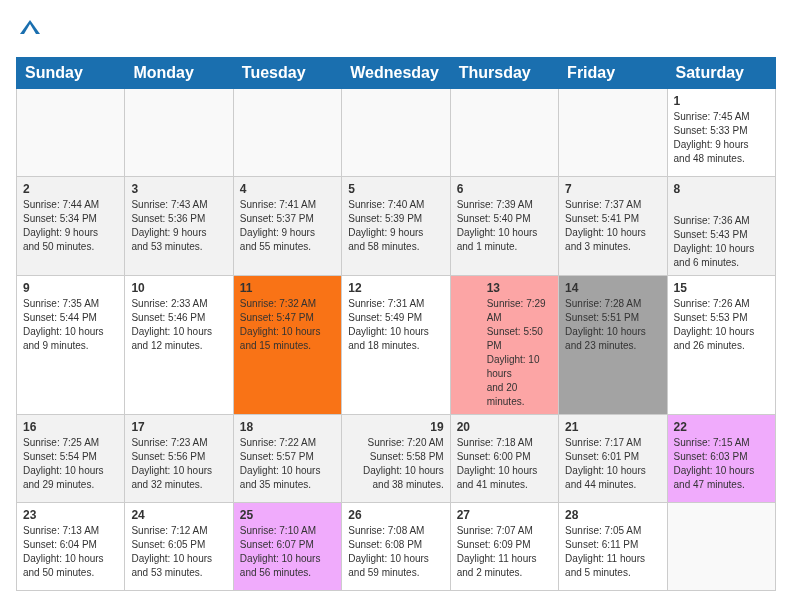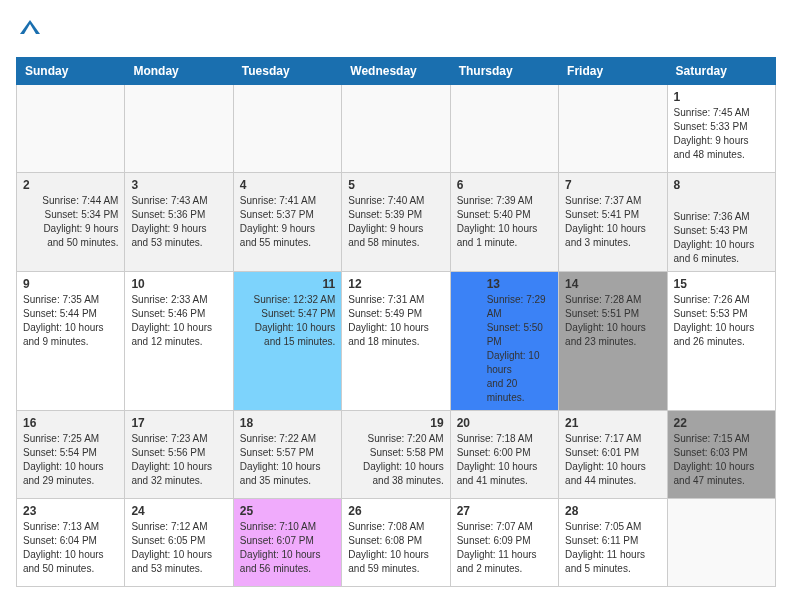--- a/index.html
+++ b/index.html
@@ -48,21 +48,21 @@
       color: #555;
     }
     .calendar {
       width: 100%;
       border-collapse: collapse;
       border: 1px solid #ccc;
     }
     .calendar th {
       background-color: #1a6faf;
       color: #fff;
-      font-size: 12px;
+      font-size: 16px;
       font-weight: bold;
       padding: 6px 8px;
       text-align: left;
       border: 1px solid #1a6faf;
     }
     .calendar td {
       width: calc(100% / 7);
       vertical-align: top;
       padding: 5px 6px;
       border: 1px solid #ccc;
@@ -138,21 +138,21 @@
           <span class="day-number">1</span>
           <div class="day-info" style="white-space: pre-line;">Sunrise: 7:45 AM
 Sunset: 5:33 PM
 Daylight: 9 hours
 and 48 minutes.</div>
         </td>
       </tr>
       <tr>
         <td style="background: rgb(242, 242, 242);">
           <span class="day-number">2</span>
-          <div class="day-info" style="white-space: pre-line; text-align: right;">Sunrise: 7:44 AM
+          <div class="day-info" style="white-space: pre-line;">Sunrise: 7:44 AM
 Sunset: 5:34 PM
 Daylight: 9 hours
 and 50 minutes.</div>
         </td>
         <td style="background: rgb(242, 242, 242);">
           <span class="day-number">3</span>
           <div class="day-info" style="white-space: pre-line;">Sunrise: 7:43 AM
 Sunset: 5:36 PM
 Daylight: 9 hours
 and 53 minutes.</div>
@@ -201,35 +201,35 @@
 Daylight: 10 hours
 and 9 minutes.</div>
         </td>
         <td style="background: rgb(255, 255, 255);">
           <span class="day-number">10</span>
           <div class="day-info" style="white-space: pre-line;">Sunrise: 2:33 AM
 Sunset: 5:46 PM
 Daylight: 10 hours
 and 12 minutes.</div>
         </td>
-        <td style="background: #7dd3fc; text-align: right;">
+        <td style="background: #f97316;">
           <span class="day-number">11</span>
-          <div class="day-info" style="white-space: pre-line;">Sunrise: 12:32 AM
+          <div class="day-info" style="white-space: pre-line;">Sunrise: 7:32 AM
 Sunset: 5:47 PM
 Daylight: 10 hours
 and 15 minutes.</div>
         </td>
         <td style="background: rgb(255, 255, 255);">
           <span class="day-number">12</span>
           <div class="day-info" style="white-space: pre-line;">Sunrise: 7:31 AM
 Sunset: 5:49 PM
 Daylight: 10 hours
 and 18 minutes.</div>
         </td>
-        <td style="background: #3b82f6; padding-left: 36px;">
+        <td style="background: #fca5a5; padding-left: 36px;">
           <span class="day-number">13</span>
           <div class="day-info" style="white-space: pre-line;">Sunrise: 7:29 AM
 Sunset: 5:50 PM
 Daylight: 10 hours
 and 20 minutes.</div>
         </td>
         <td style="background: #a3a3a3;">
           <span class="day-number">14</span>
           <div class="day-info" style="white-space: pre-line;">Sunrise: 7:28 AM
 Sunset: 5:51 PM
@@ -280,21 +280,21 @@
 Daylight: 10 hours
 and 41 minutes.</div>
         </td>
         <td style="background: rgb(242, 242, 242);">
           <span class="day-number">21</span>
           <div class="day-info" style="white-space: pre-line;">Sunrise: 7:17 AM
 Sunset: 6:01 PM
 Daylight: 10 hours
 and 44 minutes.</div>
         </td>
-        <td style="background: #a3a3a3;">
+        <td style="background: #f0abfc;">
           <span class="day-number">22</span>
           <div class="day-info" style="white-space: pre-line;">Sunrise: 7:15 AM
 Sunset: 6:03 PM
 Daylight: 10 hours
 and 47 minutes.</div>
         </td>
       </tr>
       <tr>
         <td style="background: rgb(255, 255, 255);">
           <span class="day-number">23</span>

